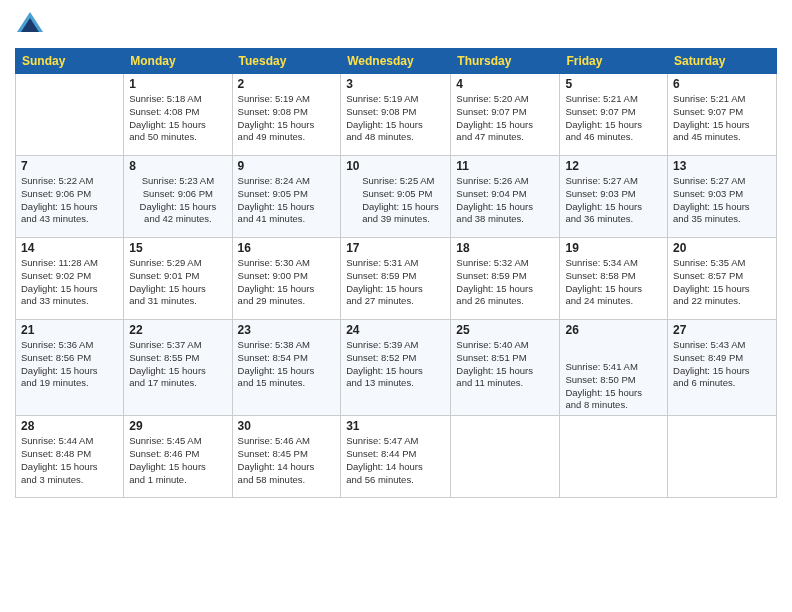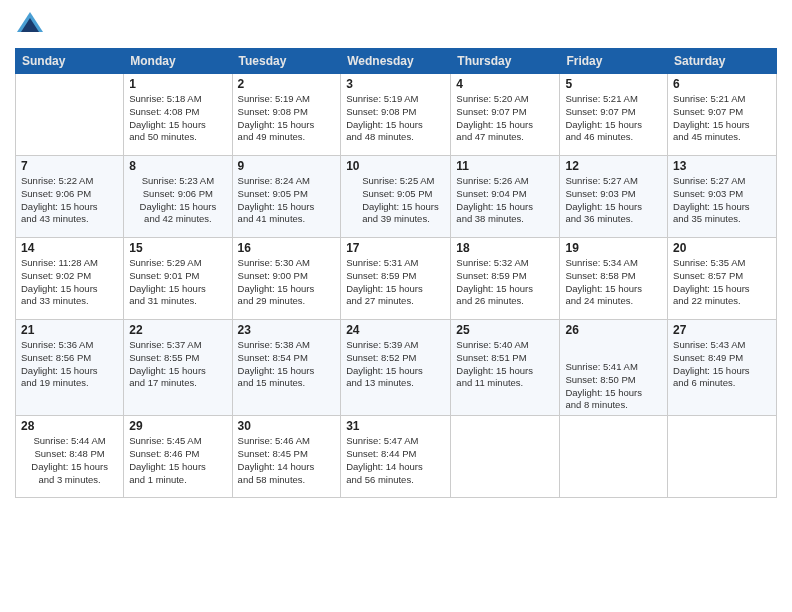--- a/index.html
+++ b/index.html
@@ -51,21 +51,21 @@
       font-size: 14px;
       color: #333;
     }
     .calendar {
       width: 100%;
       border-collapse: collapse;
       font-size: 10px;
     }
     .calendar th {
       background: #1a5fa8;
-      color: #e5e5e5;
+      color: #fde047;
       text-align: left;
       padding: 5px 6px;
       font-size: 12px;
       font-weight: bold;
       border: 1px solid #1a5fa8;
     }
     .calendar td {
       border: 1px solid #ccc;
       vertical-align: top;
       padding: 3px 5px;
@@ -325,21 +325,21 @@
             <span class="day-num">27</span>
             <div class="day-info" style="white-space: pre-line;">Sunrise: 5:43 AM
 Sunset: 8:49 PM
 Daylight: 15 hours
 and 6 minutes.</div>
           </td>
         </tr>
         <tr>
           <td>
             <span class="day-num">28</span>
-            <div class="day-info" style="white-space: pre-line; text-align: center;">Sunrise: 5:44 AM
+            <div class="day-info" style="white-space: pre-line;">Sunrise: 5:44 AM
 Sunset: 8:48 PM
 Daylight: 15 hours
 and 3 minutes.</div>
           </td>
           <td>
             <span class="day-num">29</span>
             <div class="day-info" style="white-space: pre-line;">Sunrise: 5:45 AM
 Sunset: 8:46 PM
 Daylight: 15 hours
 and 1 minute.</div>

